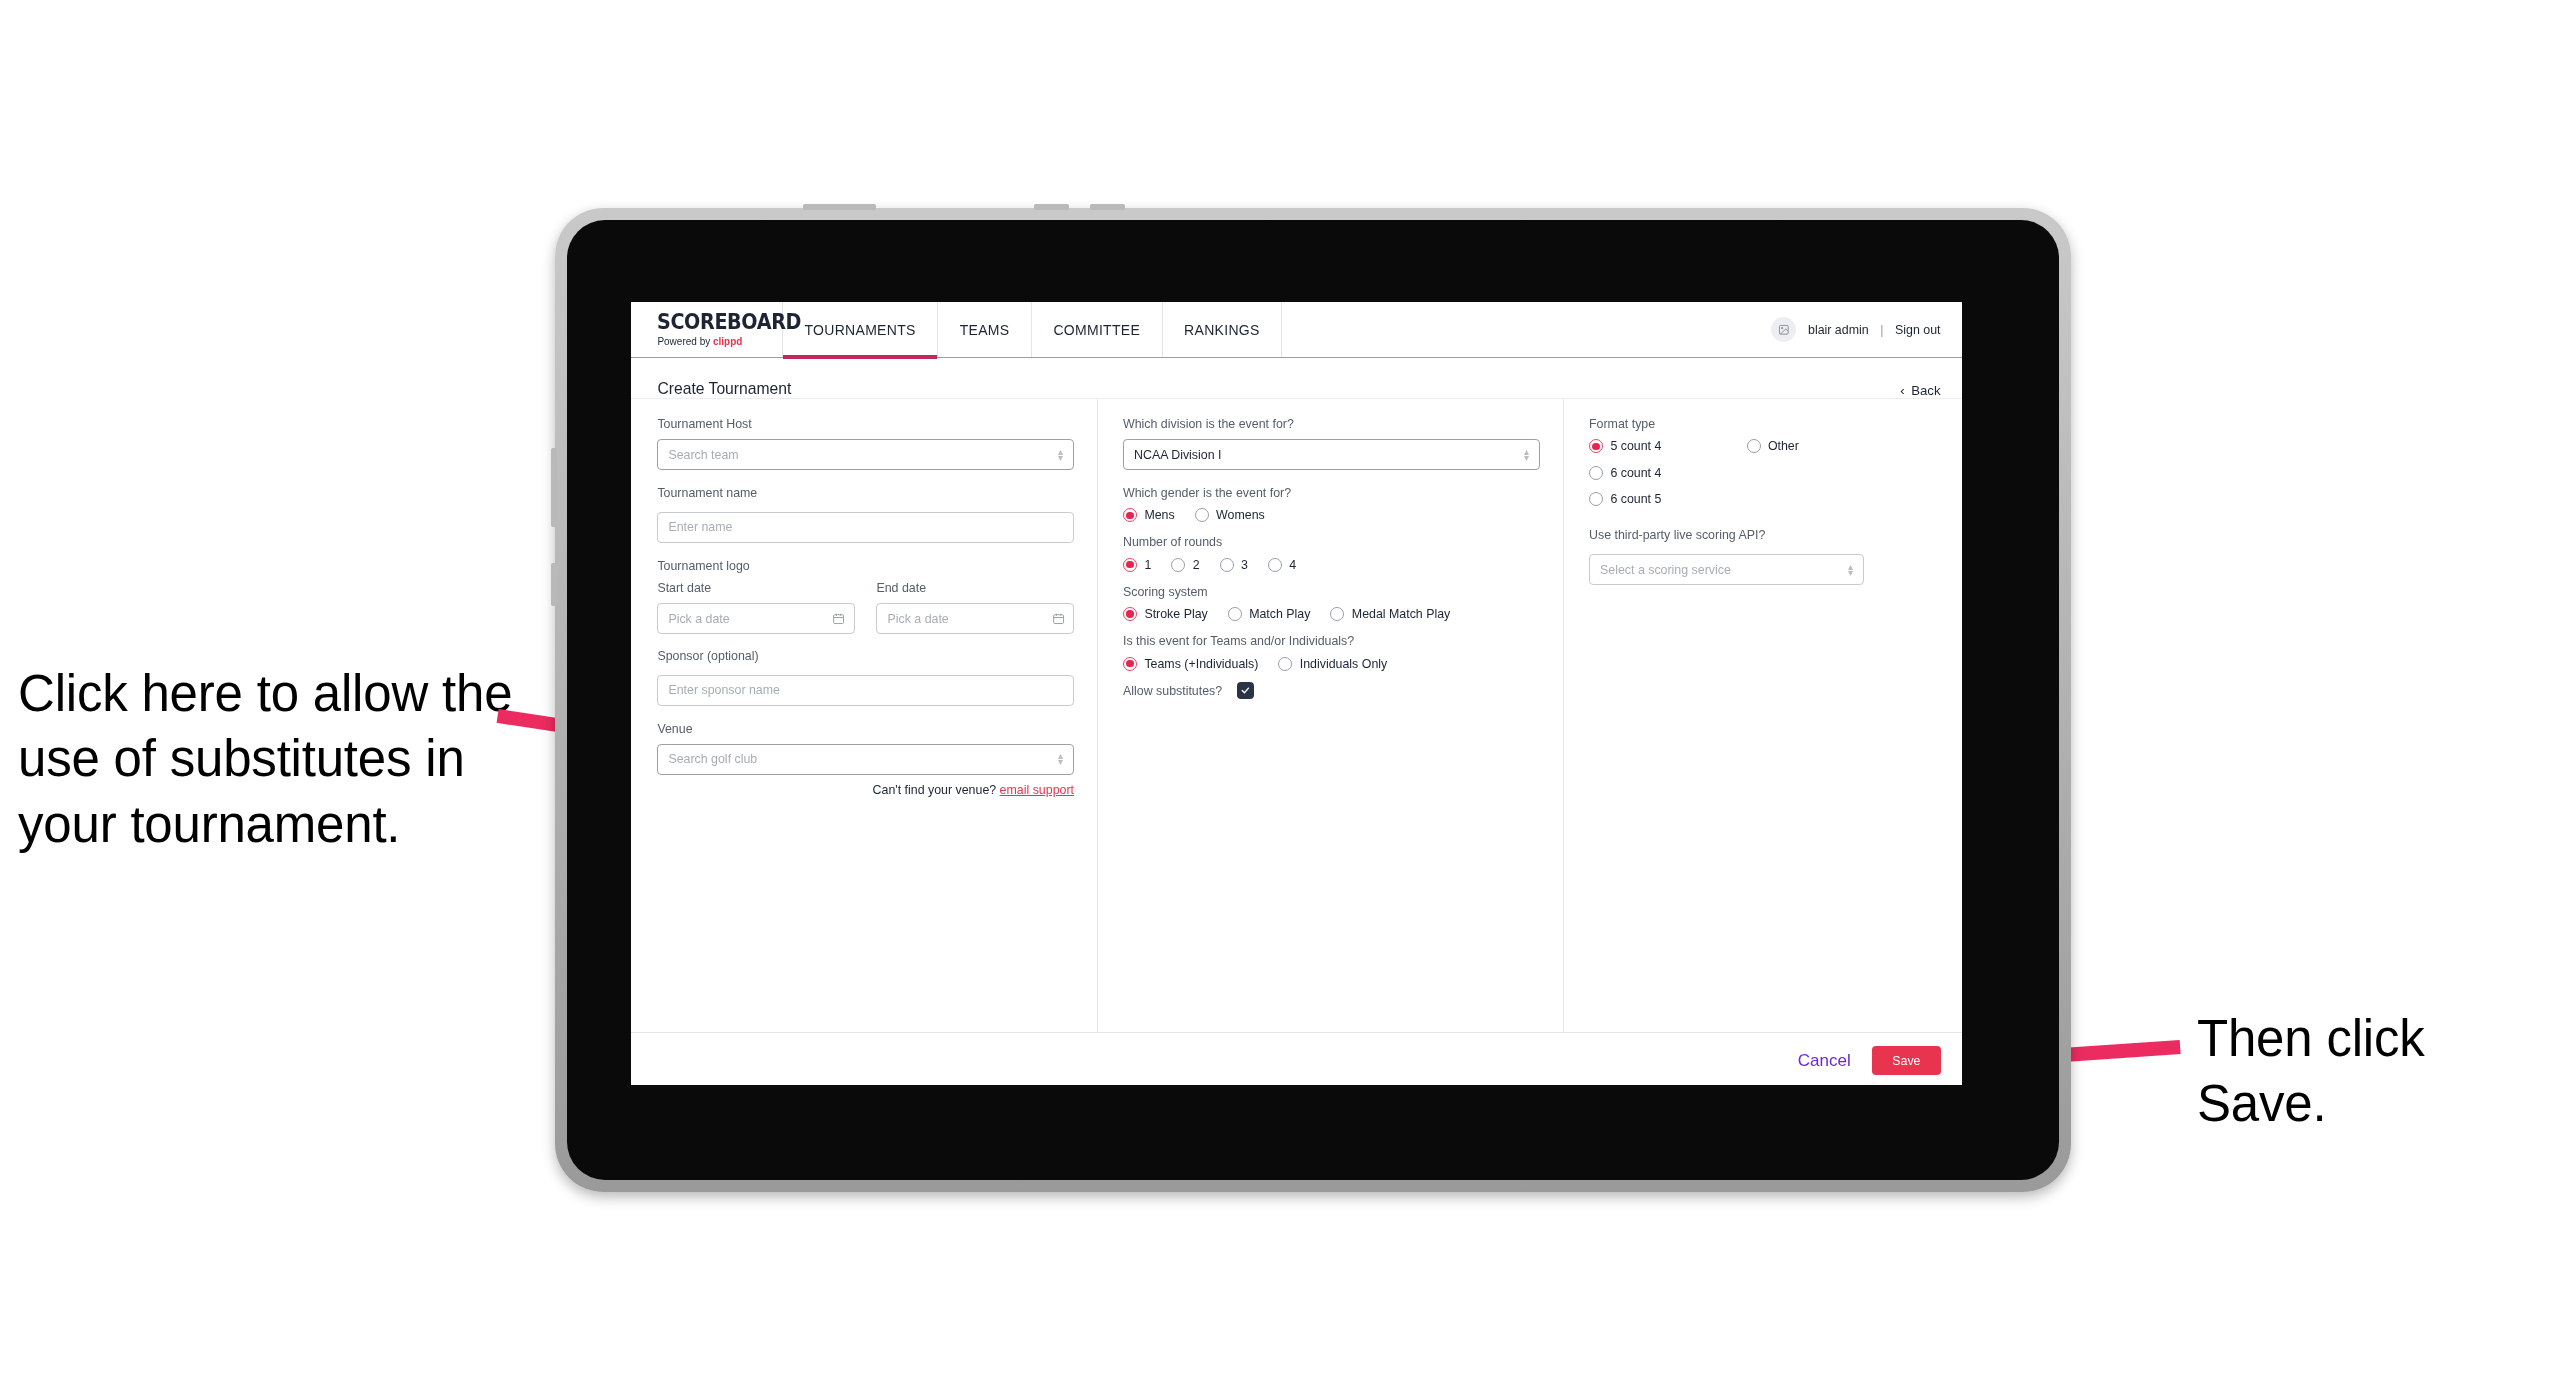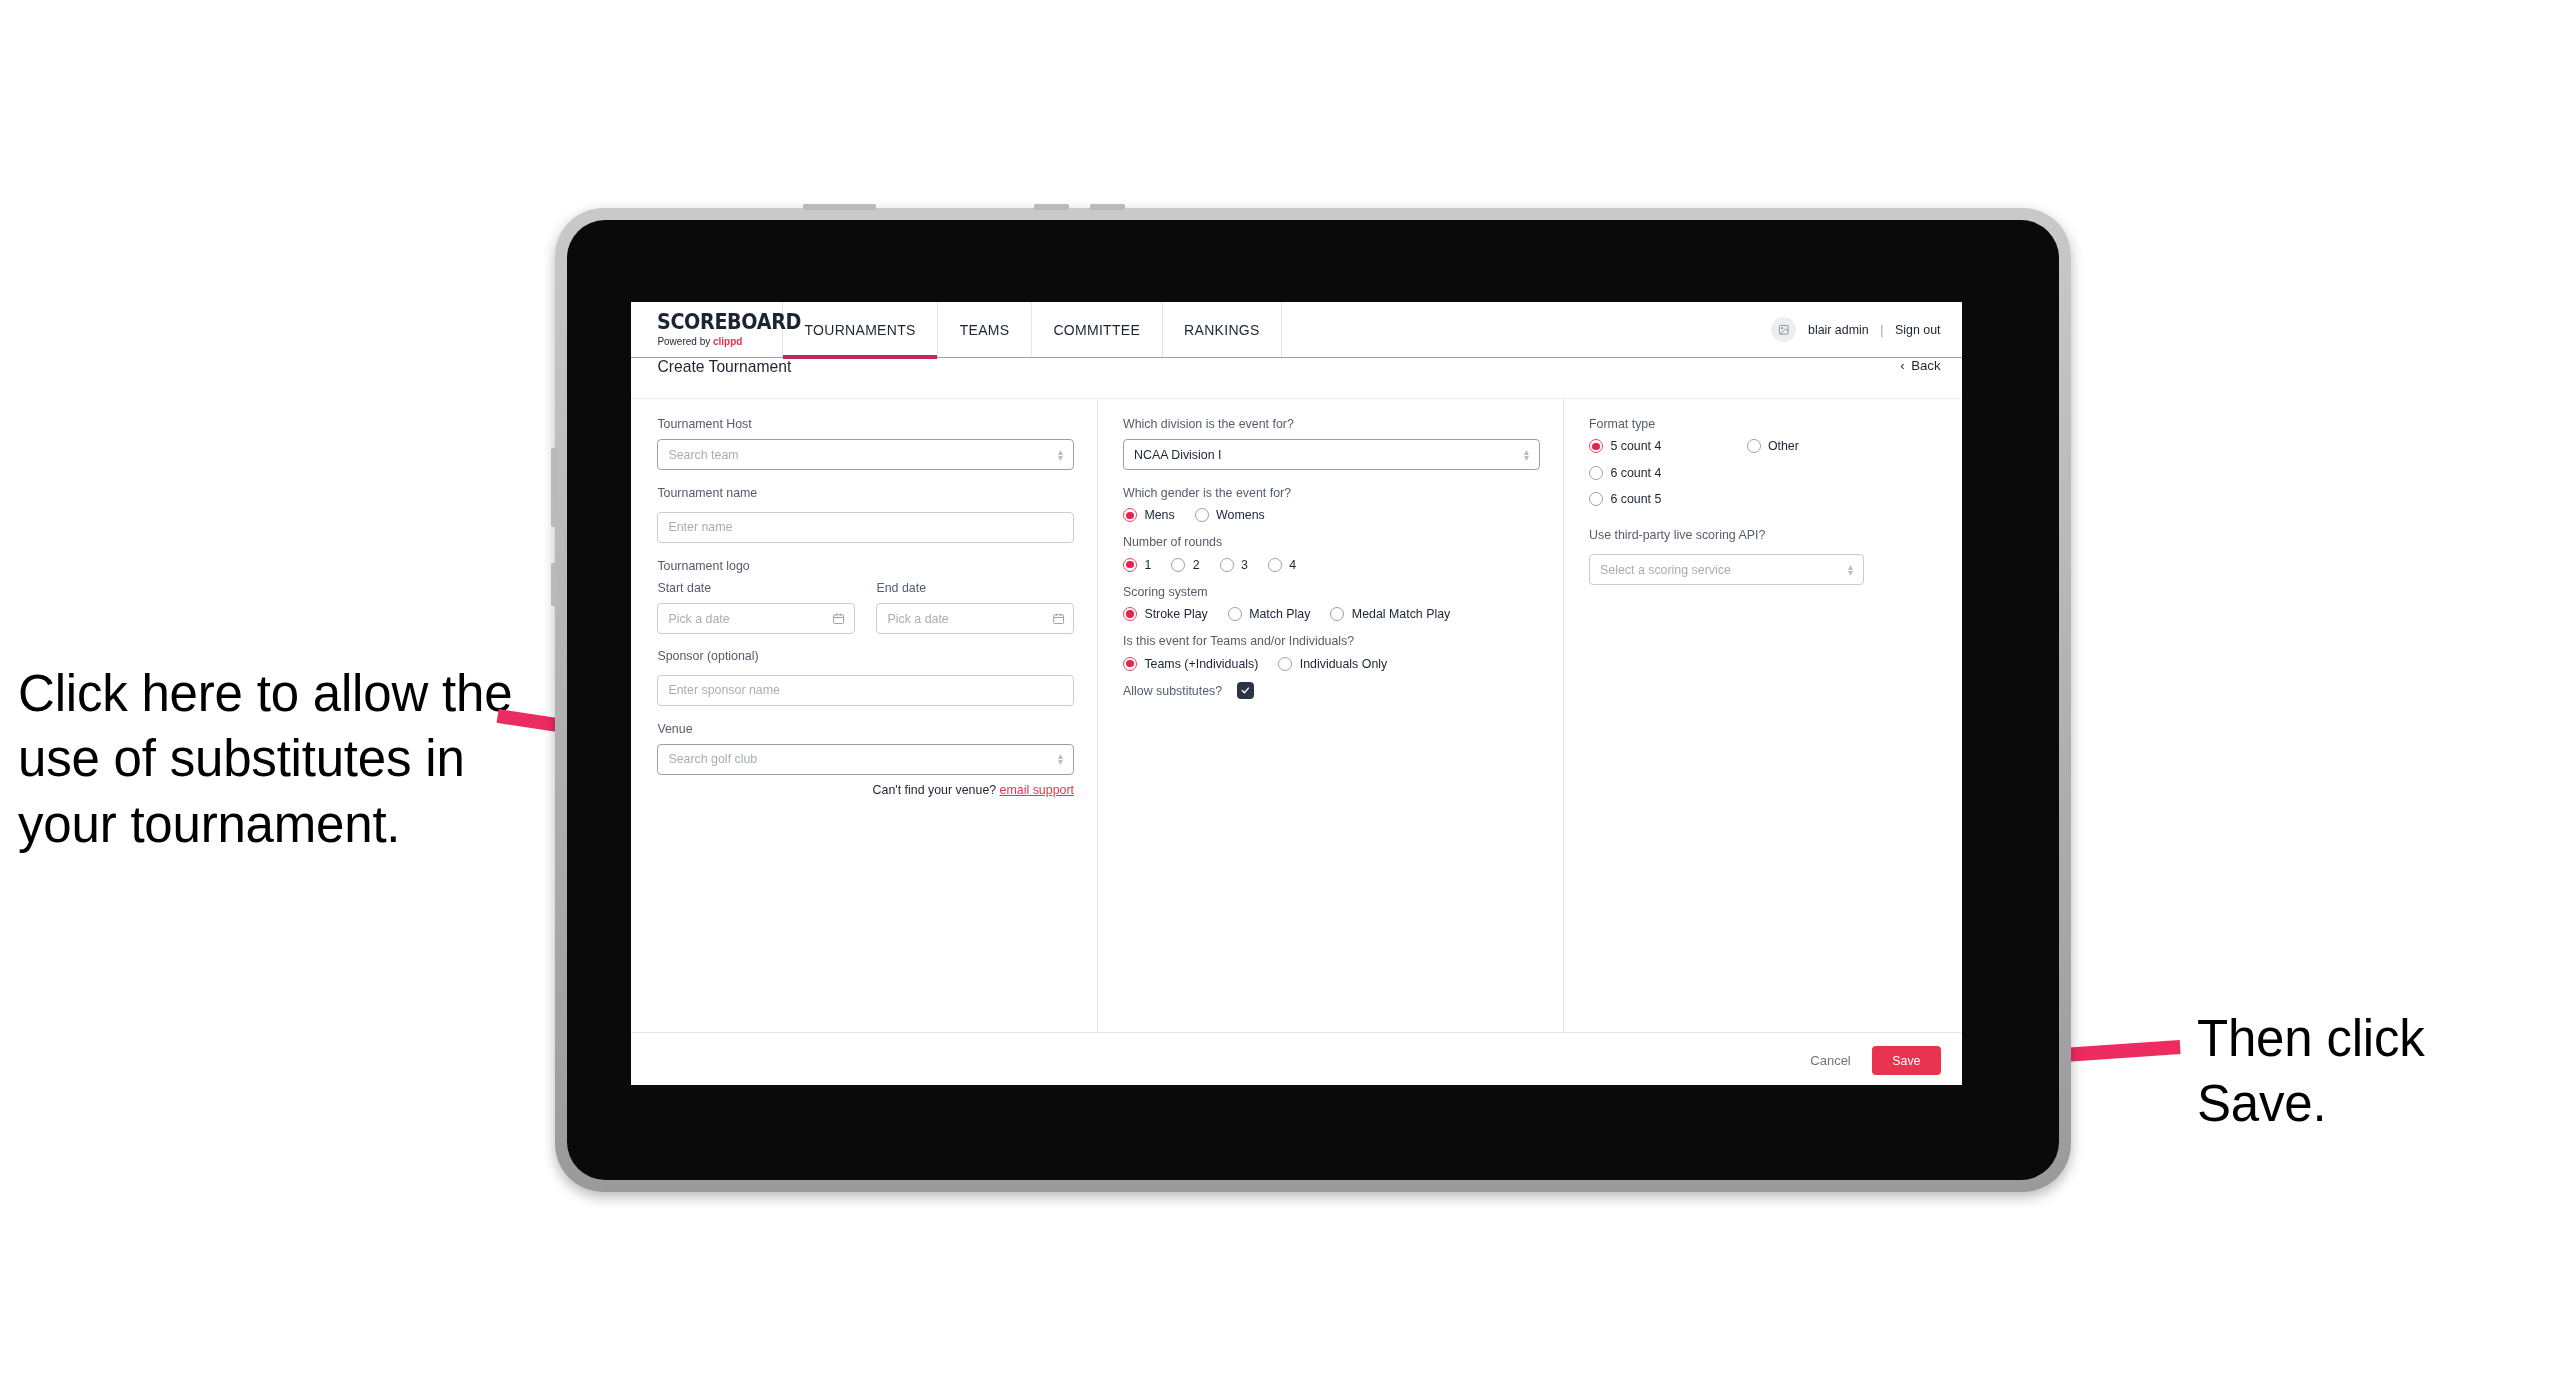--- a/index.html
+++ b/index.html
@@ -157,21 +157,21 @@
     display: flex; align-items: center; justify-content: center;
   }
   #navuser { font-size: 12.4px; color: #1d2433; }
   .navsep { color: #9aa0a6; font-size: 12.4px; }
   #signout { font-size: 12.4px; color: #1d2433; cursor: pointer; }
 
   
   #pagehead {
     height: 40px;
     display: flex;
-    align-items: flex-start;
+    align-items: flex-end;
     padding: 0 21.5px 0 26.4px;
   }
   #pagetitle { font-size: 15.7px; color: #1d2433; }
   #backlink {
     margin-left: auto;
     font-size: 13.2px;
     color: #1d2433;
     display: flex;
     align-items: center;
     gap: 6.6px;
@@ -309,21 +309,21 @@
   #footer {
     height: 55px;
     border-top: 0.8px solid #e3e5e8;
     display: flex;
     align-items: center;
     justify-content: flex-end;
     padding-right: 21.5px;
     gap: 21.5px;
     background: #fff;
   }
-  #cancelbtn { font-size: 13px; color: #737373; cursor: pointer; }
+  #cancelbtn { font-size: 17px; color: #6d28d9; cursor: pointer; }
   #savebtn {
     background: #e8344e;
     color: #ffffff;
     font-size: 12.4px;
     padding: 7.4px 20px;
     border-radius: 4.1px;
     cursor: pointer;
   }
 </style>
 </head>

